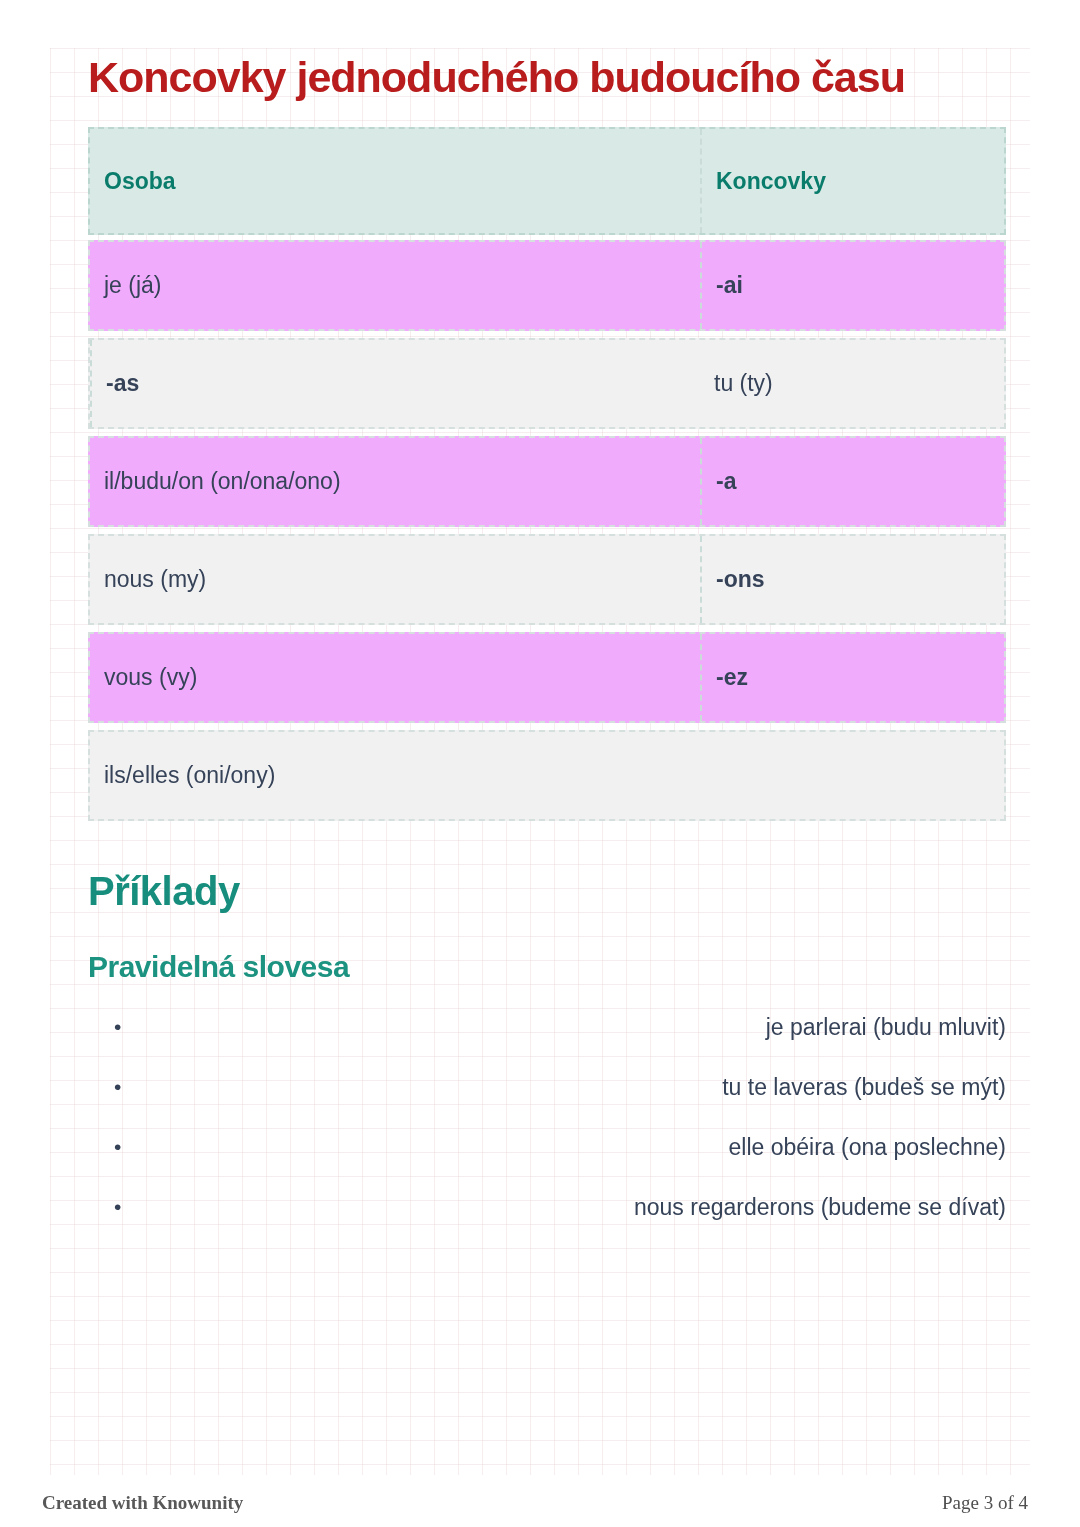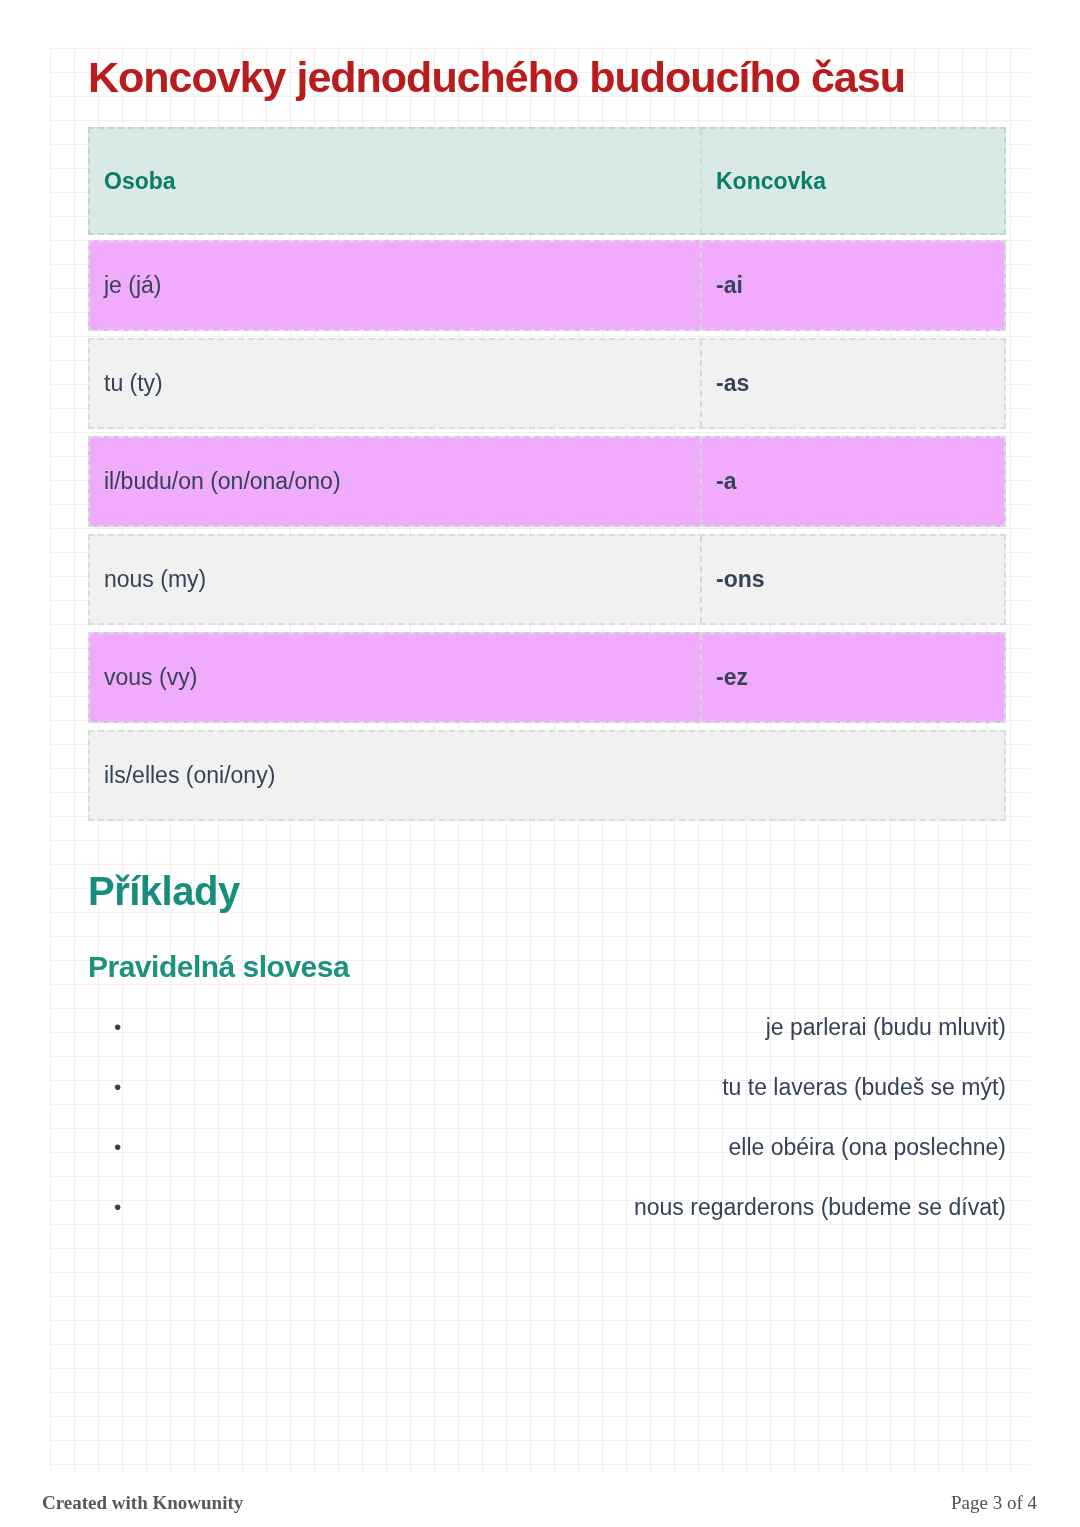--- a/index.html
+++ b/index.html
@@ -124,21 +124,21 @@
     left: 0;
     top: 1px;
     color: #354258;
     font-size: 21px;
   }
 
   
   .footer {
     position: absolute;
     left: 42px;
-    right: 43px;
+    right: 52px;
     bottom: 13px;
     display: flex;
     justify-content: space-between;
     align-items: baseline;
     font-family: "Liberation Serif", "DejaVu Serif", serif;
     font-size: 19px;
     color: #585858;
   }
 
   .footer .created { font-weight: 700; }
@@ -150,31 +150,31 @@
 <div class="grid-bg"></div>
 
 <div class="content">
 
   <h1 class="page-title">Koncovky jednoduchého budoucího času</h1>
 
   <div class="endings-table">
 
     <div class="t-head">
       <div class="t-cell">Osoba</div>
-      <div class="t-cell second">Koncovka</div>
+      <div class="t-cell second">Koncovky</div>
     </div>
 
     <div class="t-row">
       <div class="t-cell">je (já)</div>
       <div class="t-cell second">-ai</div>
     </div>
 
     <div class="t-row alt">
+      <div class="t-cell second">-as</div>
       <div class="t-cell">tu (ty)</div>
-      <div class="t-cell second">-as</div>
     </div>
 
     <div class="t-row">
       <div class="t-cell">il/budu/on (on/ona/ono)</div>
       <div class="t-cell second">-a</div>
     </div>
 
     <div class="t-row alt">
       <div class="t-cell">nous (my)</div>
       <div class="t-cell second">-ons</div>

